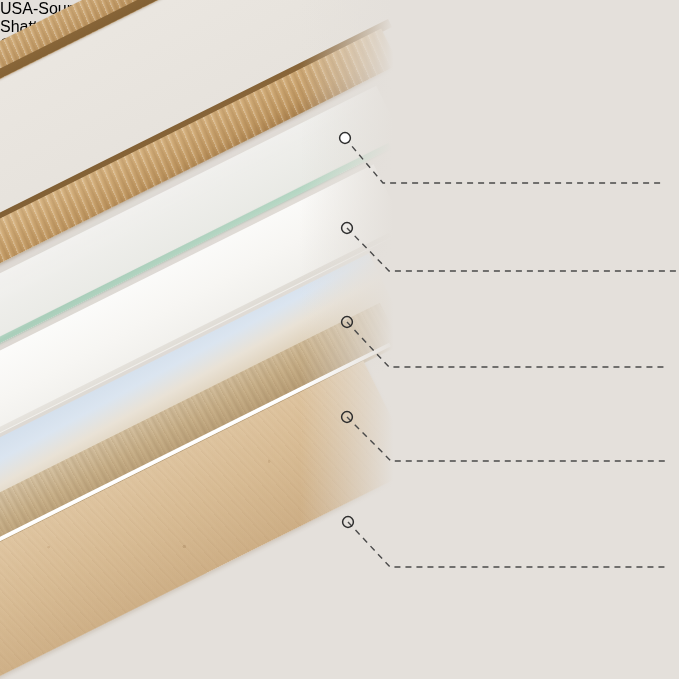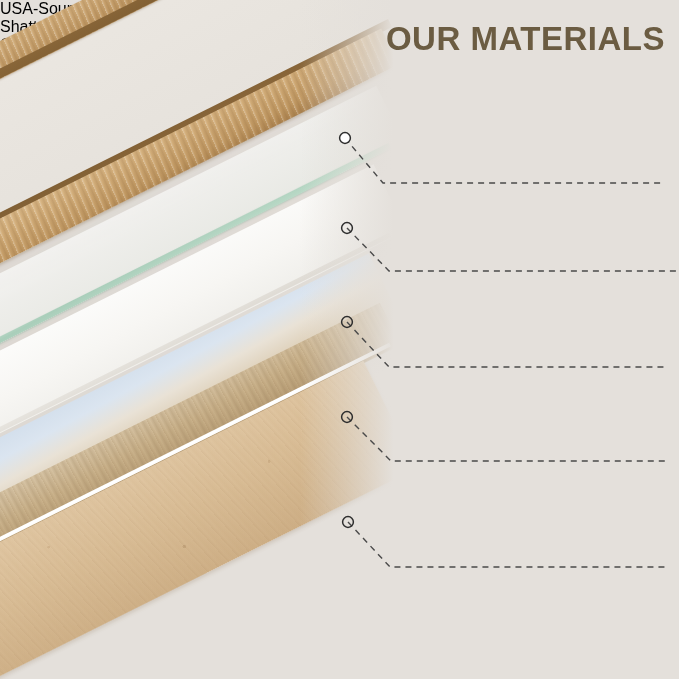--- a/index.html
+++ b/index.html
@@ -223,21 +223,20 @@
 
     <div class="slab" id="print-face"></div>
     <div class="slab" id="print-dunes"></div>
     <div class="slab" id="print-edge"></div>
 
     <div class="slab" id="mdf-face"></div>
 
     <div id="photo-fade"></div>
   </div>
 
-  <div id="page-title">OUR MATERIALS</div>
 
   <svg id="callout-layer" viewBox="0 0 679 679" width="679" height="679">
       <g>
         <polyline points="345,138 383,183 665,183" fill="none" stroke="#4a4a4a" stroke-width="1.4" stroke-dasharray="6,5"></polyline>
         <circle cx="345" cy="138" r="5.4" fill="#ffffff" stroke="#2e2e2e" stroke-width="1.5"></circle>
       </g>
       <g>
         <polyline points="347,228 389,271 676,271" fill="none" stroke="#4a4a4a" stroke-width="1.4" stroke-dasharray="6,5"></polyline>
         <circle cx="347" cy="228" r="5.4" fill="none" stroke="#2e2e2e" stroke-width="1.5"></circle>
       </g>

